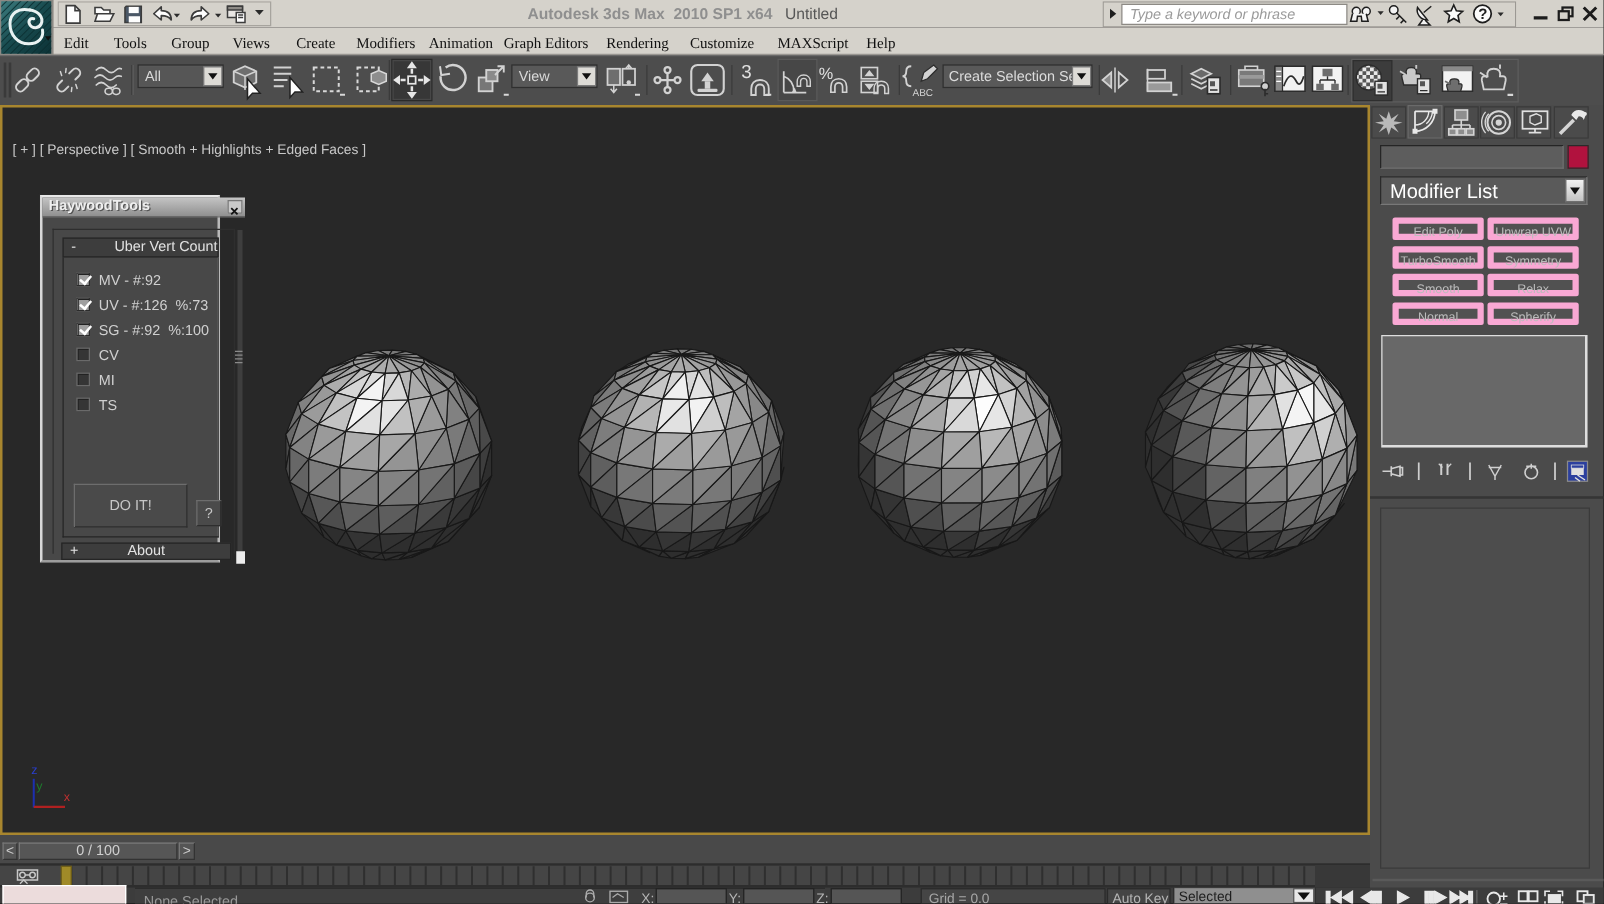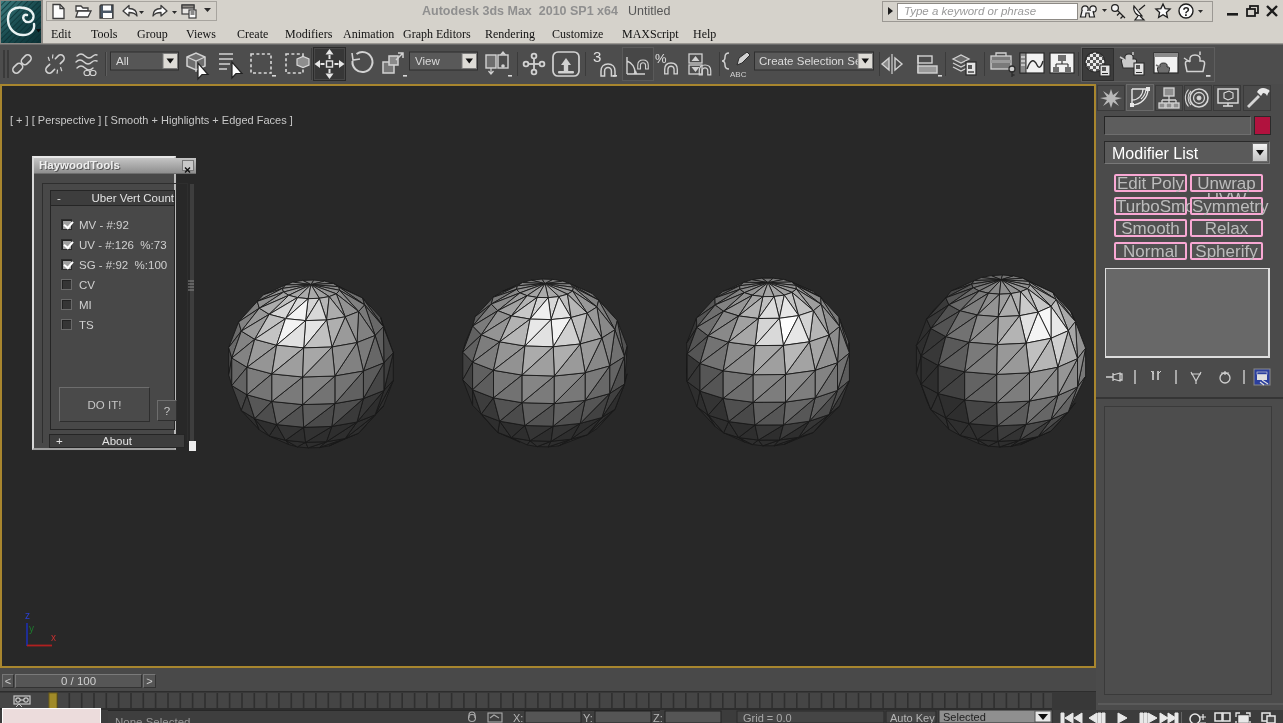--- a/index.html
+++ b/index.html
@@ -1032,22 +1032,22 @@
 
 <div class="abs modbtn" style="left:1114px;top:174px">Edit Poly</div>
 <div class="abs modbtn" style="left:1190px;top:174px">Unwrap UVW</div>
 <div class="abs modbtn" style="left:1114px;top:197px">TurboSmooth</div>
 <div class="abs modbtn" style="left:1190px;top:197px">Symmetry</div>
 <div class="abs modbtn" style="left:1114px;top:219px">Smooth</div>
 <div class="abs modbtn" style="left:1190px;top:219px">Relax</div>
 <div class="abs modbtn" style="left:1114px;top:242px">Normal</div>
 <div class="abs modbtn" style="left:1190px;top:242px">Spherify</div>
 <style>
-.modbtn { width:73px; height:18px; background:#515151; border:2px solid #f9a8d4; border-radius:2px;
-          color:#bcbcbc; font-size:17px; text-align:center; line-height:16px; }
+.modbtn { width:73px; height:18px; background:#515151; border:5px solid #f9a8d4; border-radius:2px;
+          color:#bcbcbc; font-size:10px; text-align:center; line-height:16px; }
 </style>
 
 <div class="abs" style="left:1105px;top:268px;width:165px;height:90px;background:#686868;border:1px solid #dedede;border-right-width:2px;border-bottom-width:2px"></div>
 
 <svg class="abs" style="left:1104px;top:366px" width="170" height="22">
  <g stroke="#cfcfcf" stroke-width="1.4" fill="none">
 
   <path d="M 2 11 l 7 0 m 0 -4 l 0 8 m 0 -6 l 7 -2 l 0 8 l -7 -2 m 7 -5 l 2 0 l 0 6 l -2 0" stroke-width="1.3"></path>
   <line x1="31" y1="4" x2="31" y2="18"></line>
 

